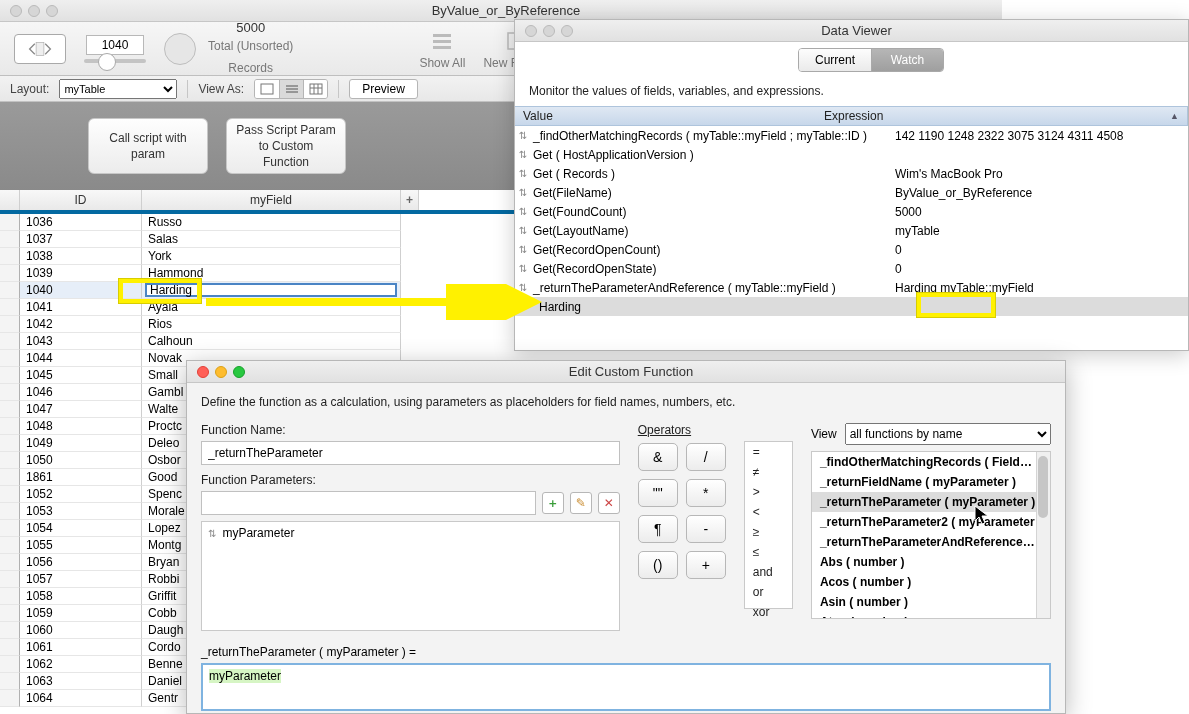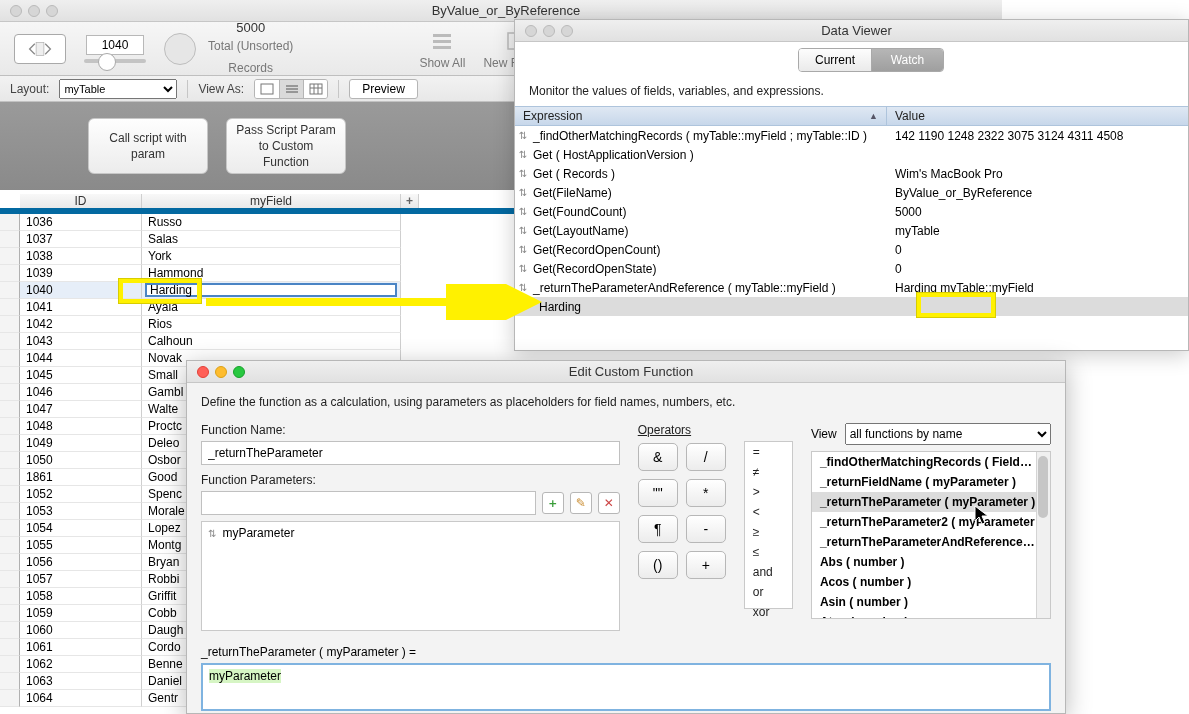--- a/index.html
+++ b/index.html
@@ -31,21 +31,21 @@
 .viewas { display:flex; border:1px solid #b5b5b5; border-radius:3px; overflow:hidden;}
 .viewas .vbtn{ width:24px; height:18px; display:flex; align-items:center; justify-content:center; background:#fff;}
 .viewas .vbtn.active{ background:#dadada;}
 .viewas .vbtn + .vbtn{ border-left:1px solid #b5b5b5;}
 .preview-btn{ height:20px; padding:0 12px; border:1px solid #b5b5b5; border-radius:3px; background:#fff; font-size:11px;}
 
 .dark-strip{ height:88px; background:linear-gradient(#9a9a9a,#8a8a8a); display:flex; align-items:center; gap:18px; padding-left:88px;}
 .big-btn{ width:120px; height:56px; background:linear-gradient(#fefefe,#ececec); border:1px solid #c7c7c7; border-radius:6px; display:flex; align-items:center; justify-content:center; text-align:center; font-size:11px; line-height:1.35; padding:0 8px; color:#333;}
 
 .table-wrap{ position:relative;}
-.thead{ display:flex; height:24px; border-bottom:6px solid #0369a1;align-items:flex-end;}
+.thead{ display:flex; height:24px; border-bottom:4px solid #0369a1;}
 .th{ background:linear-gradient(#f8f8f8,#e9e9e9); border-right:1px solid #cfcfcf; display:flex; align-items:center; justify-content:center; font-size:12px; color:#333;}
 .th.id{ width:122px;}
 .th.field{ width:259px;}
 .th.add{ width:18px; font-weight:bold; color:#666;}
 .tbody{ }
 .row{ display:flex; height:17px; font-size:11px;}
 .row .cell{ border-right:1px solid #cfcfcf; border-bottom:1px solid #e6e6e6; padding:0 6px; display:flex; align-items:center; overflow:hidden; white-space:nowrap;}
 .row .cell.rownum{ width:20px; padding:0; border-right:1px solid #b0b0b0; background:#f4f4f4;}
 .row .cell.id{ width:122px;}
 .row .cell.field{ width:259px;}
@@ -397,26 +397,26 @@
       <div class="segbtn">
           <span>Current</span>
         </div>
       <div class="segbtn active">
           <span>Watch</span>
         </div>
     </div>
   </div>
   <div class="dv-instr">Monitor the values of fields, variables, and expressions.</div>
   <div class="dv-head">
+    <div class="h val">
+        <span>Value</span>
+      </div>
     <div class="h expr">
         <span>Expression</span>
         <span class="sort-icon">▲</span>
-      </div>
-    <div class="h val">
-        <span>Value</span>
       </div>
   </div>
   <div class="dv-rows" id="dvrows">
       <div class="dvr">
         <div class="drag">⇅</div>
         <div class="expr">_findOtherMatchingRecords ( myTable::myField ; myTable::ID )</div>
         <div class="val">142 1190 1248 2322 3075 3124 4311 4508</div>
       </div>
       <div class="dvr">
         <div class="drag">⇅</div>

